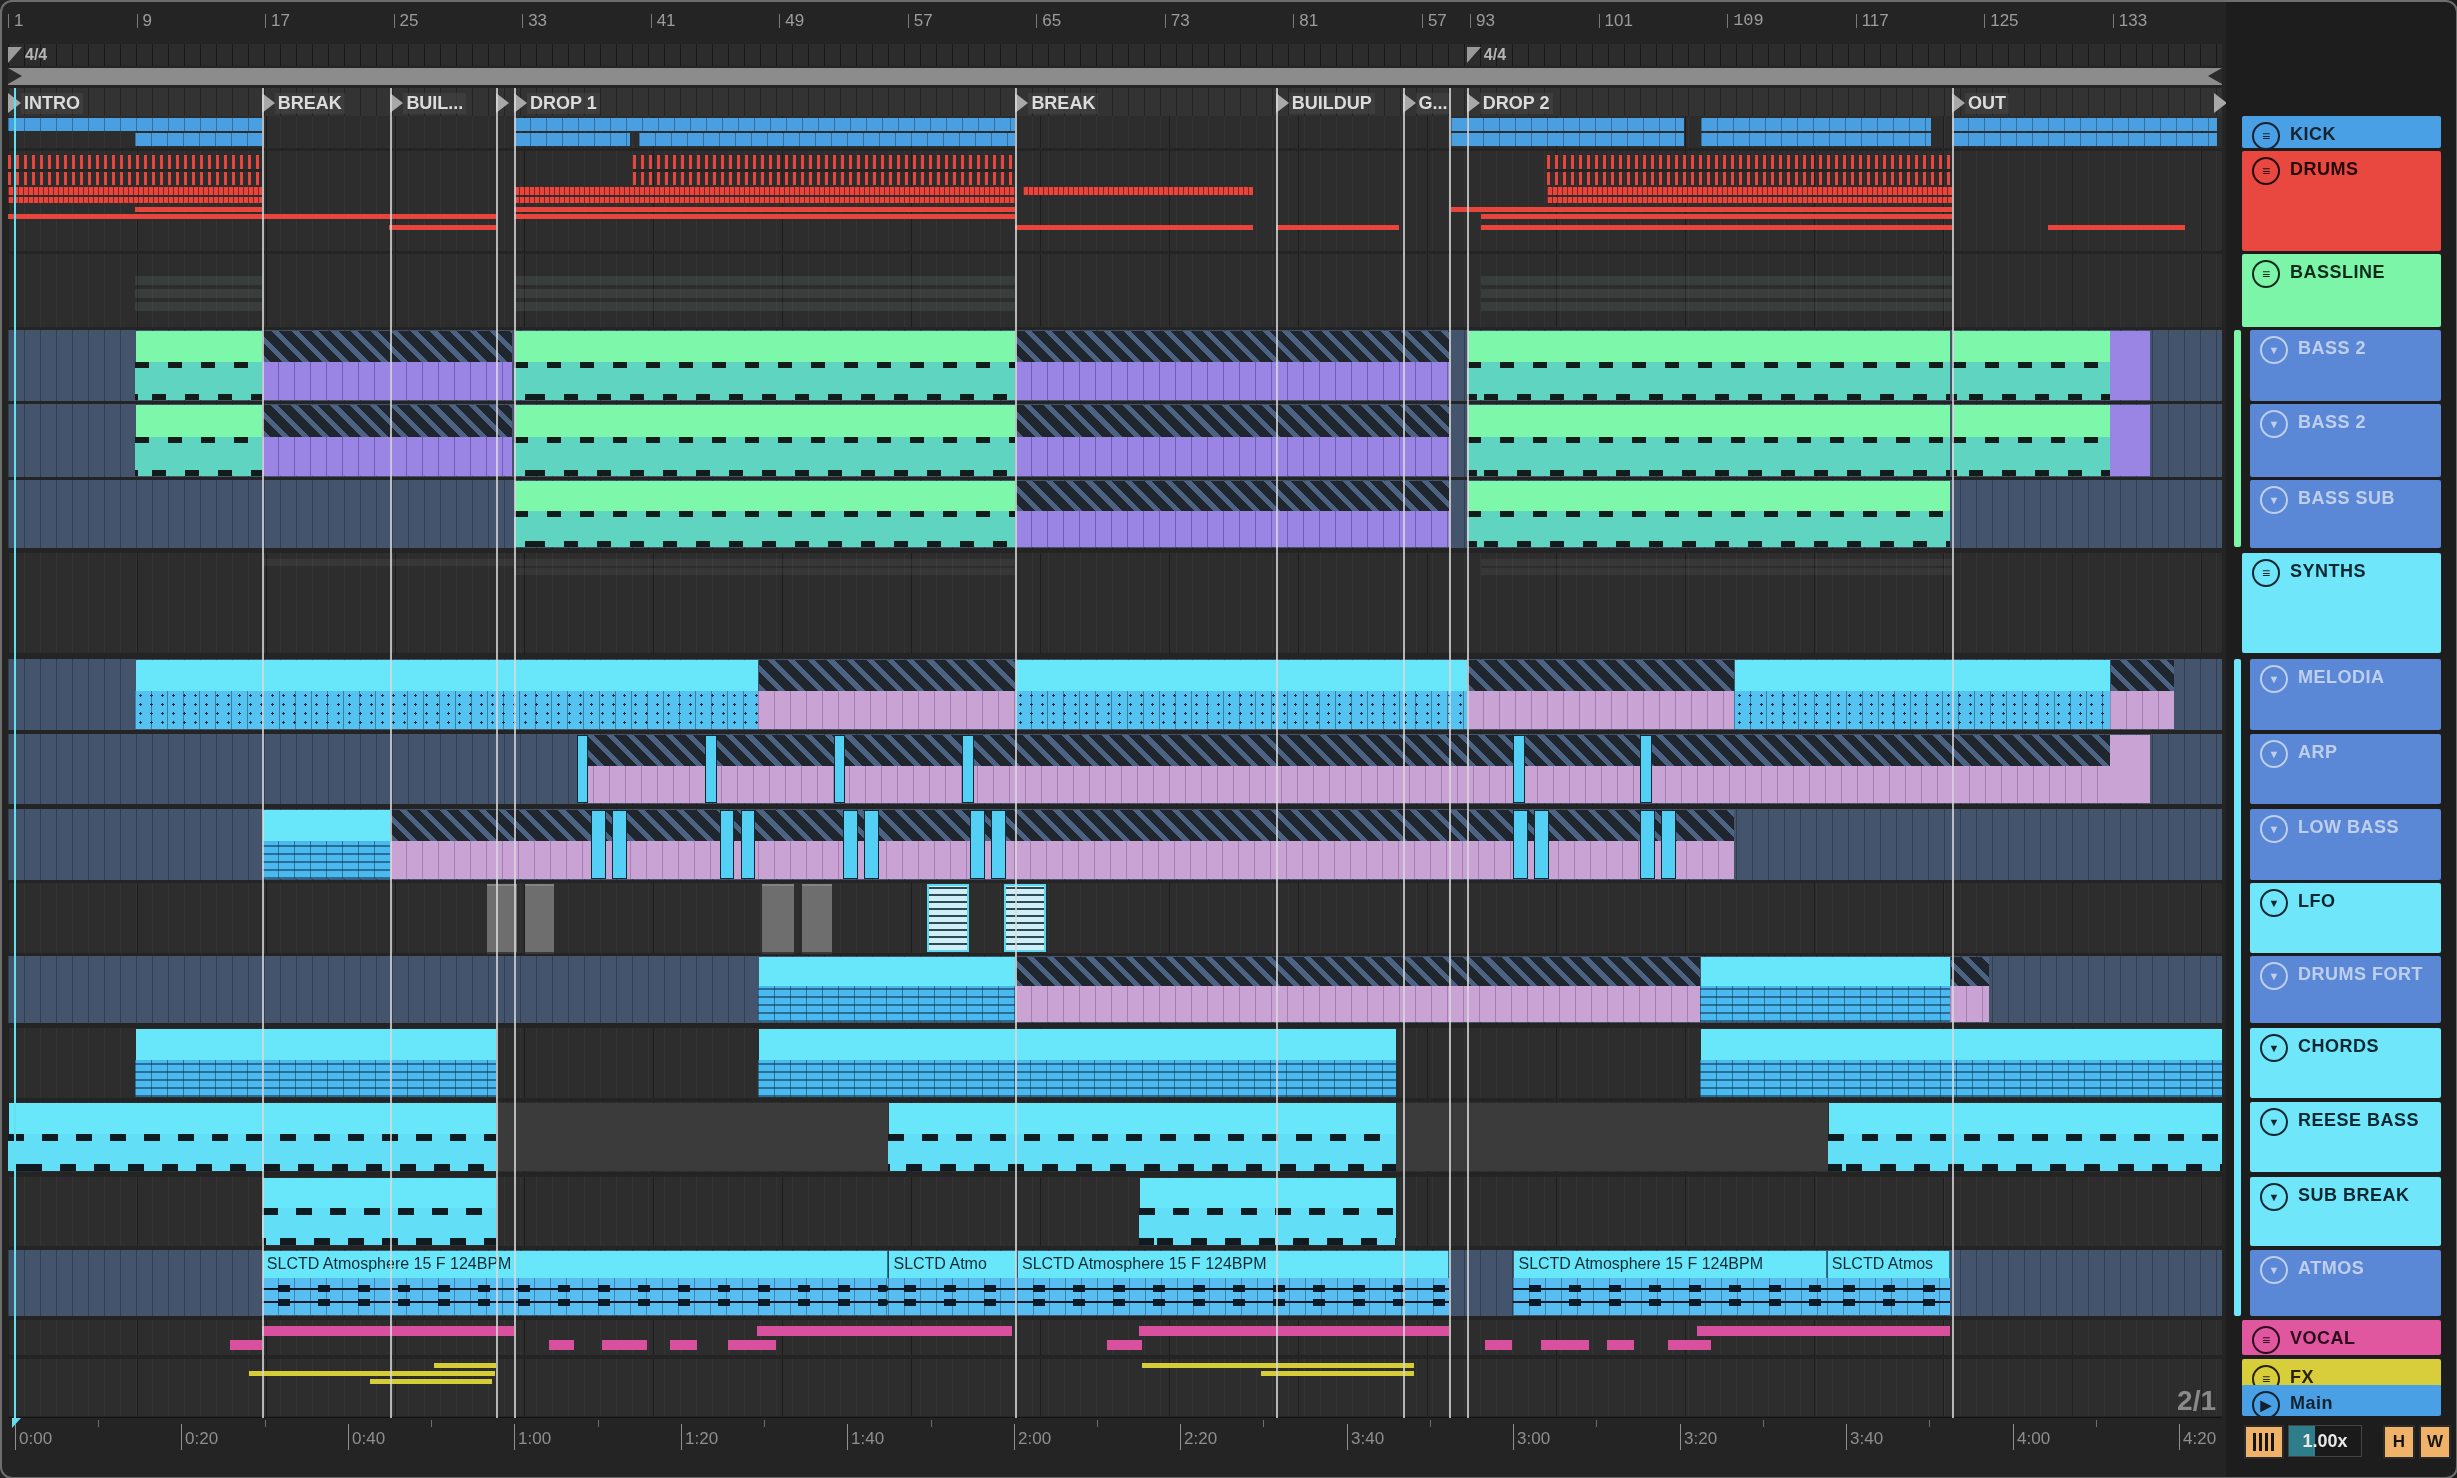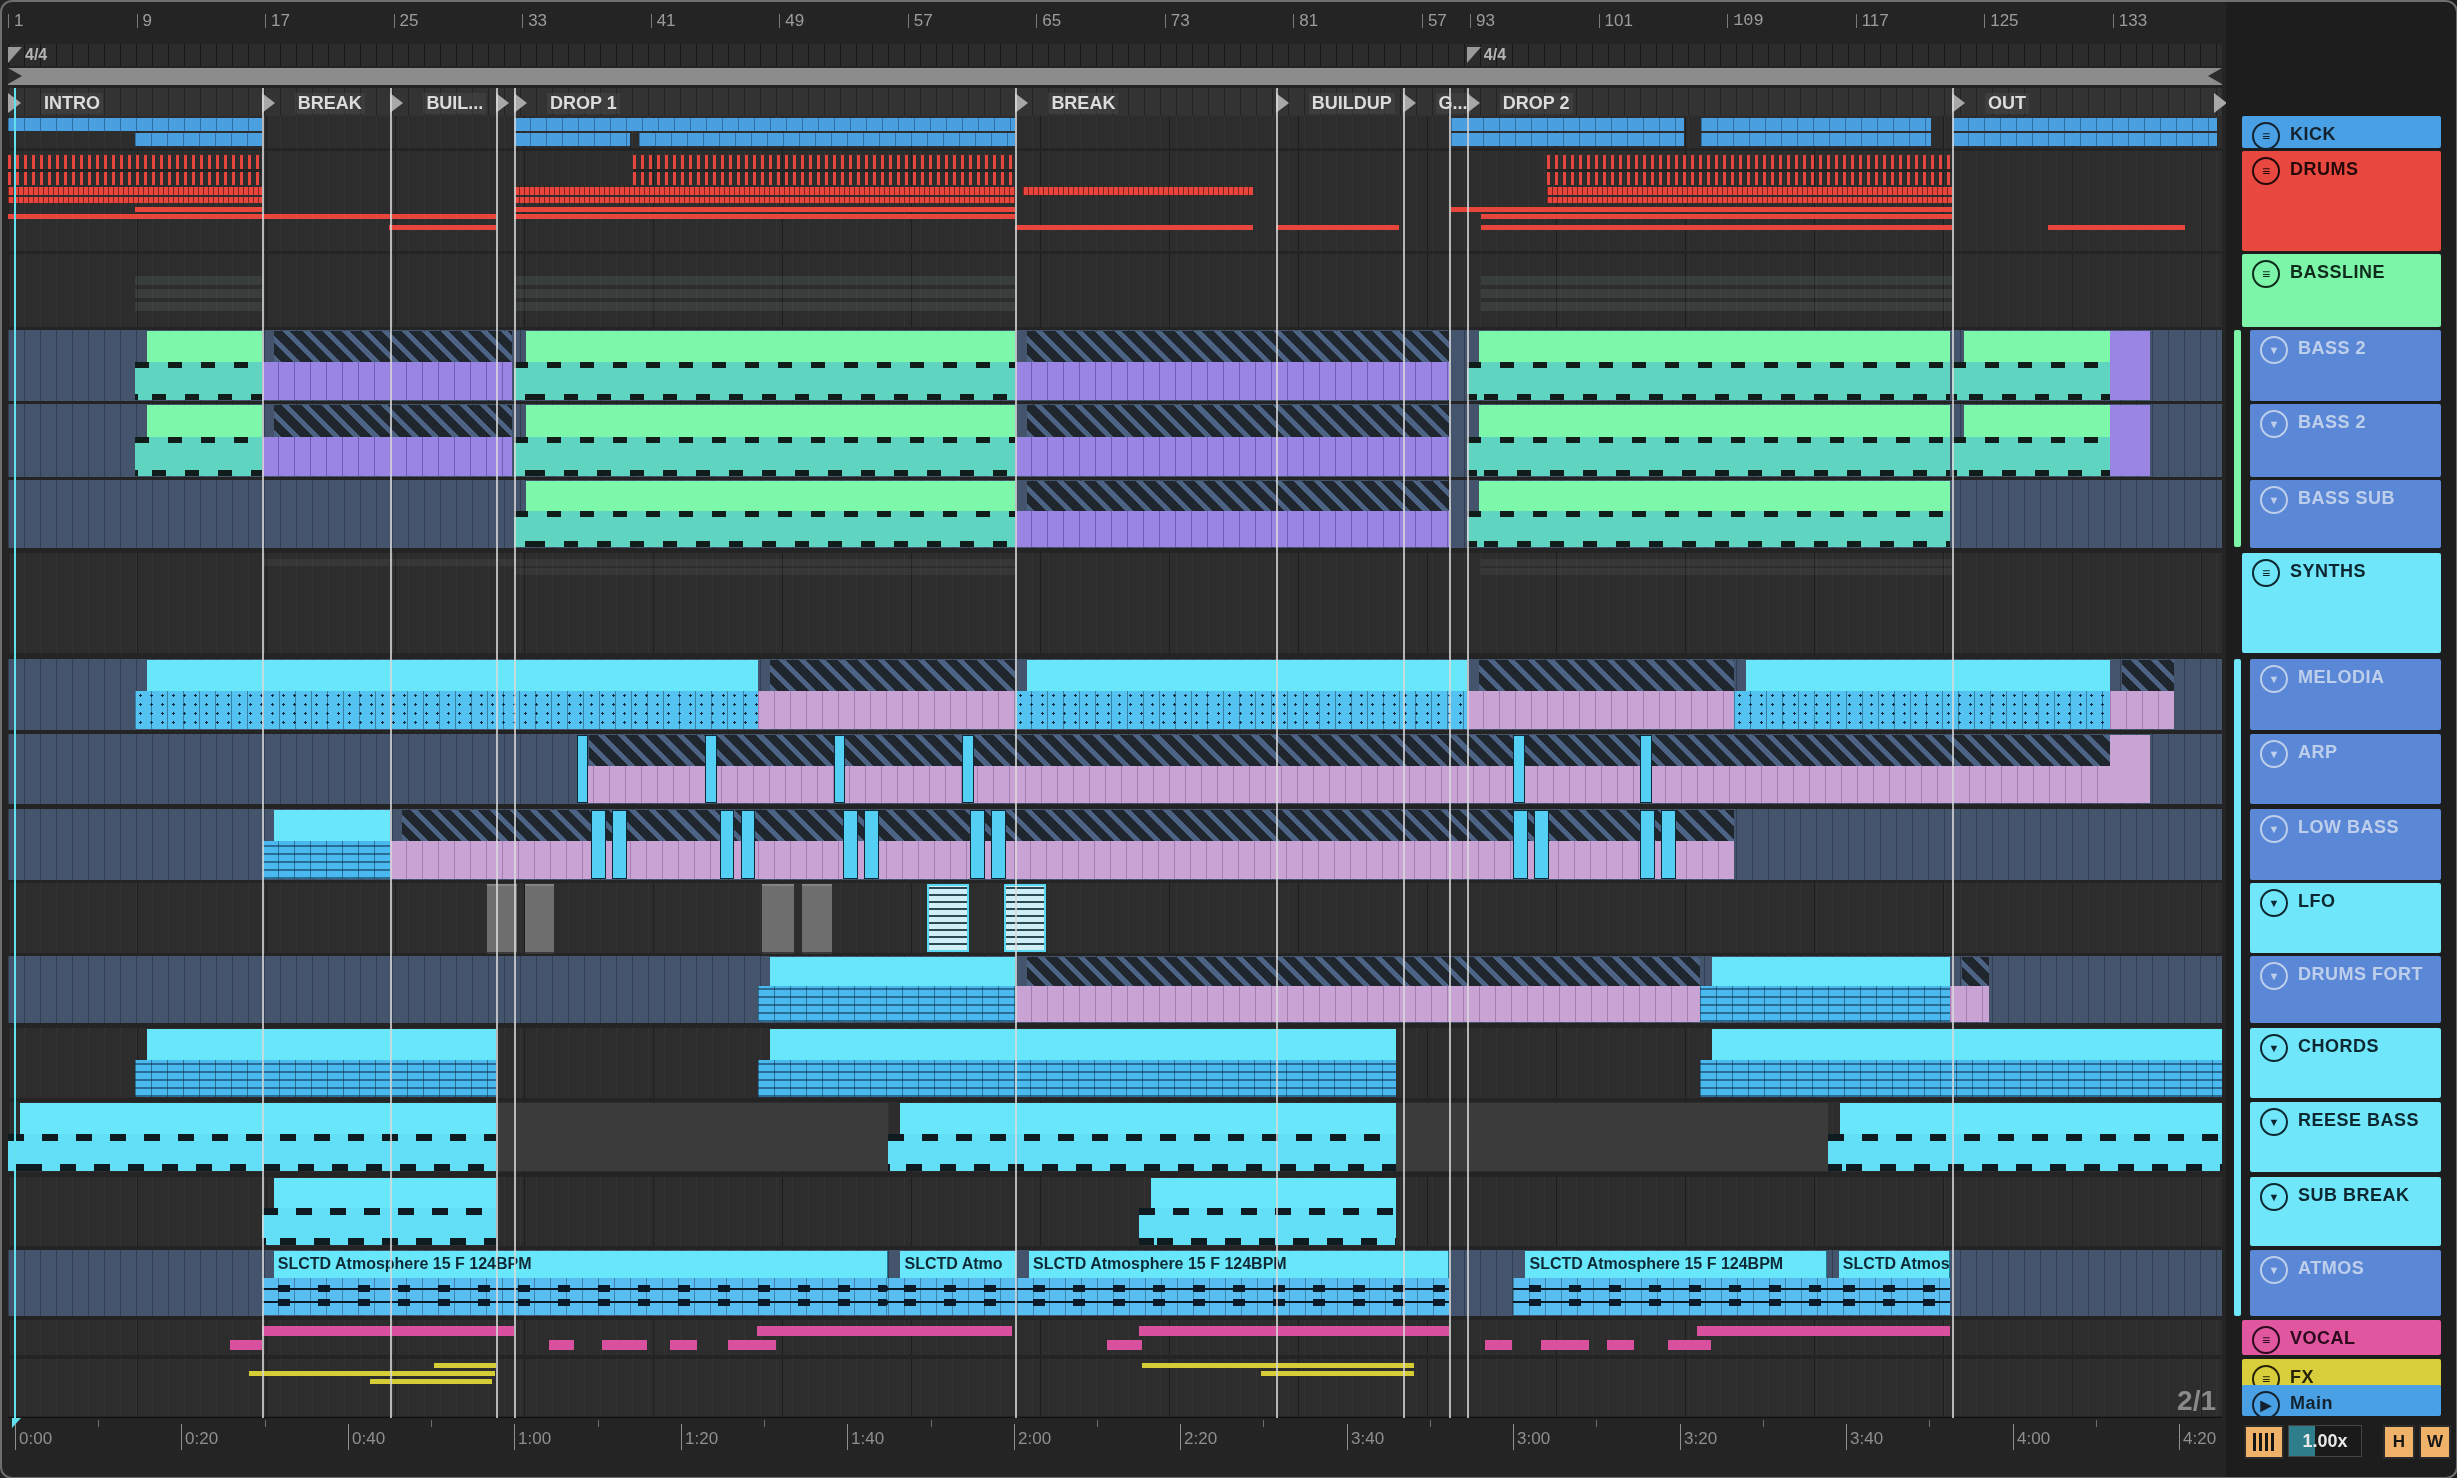--- a/index.html
+++ b/index.html
@@ -15,29 +15,29 @@
      background-image:repeating-linear-gradient(90deg,rgba(0,0,0,.45) 0 1px,transparent 1px 16px);}
   .sigflag{position:absolute;top:0;height:22px;color:#b4b4b4;font-size:16px;font-weight:bold;display:flex;align-items:center;gap:3px;}
   .sigflag .tri{width:0;height:0;border-top:16px solid #9a9a9a;border-right:14px solid transparent;}
   
   #scrub{position:absolute;left:0;top:68px;width:2214px;height:17px;background:#8c8c8c;}
   #scrub::before{content:"";position:absolute;left:0;top:0;border-top:8.5px solid transparent;border-bottom:8.5px solid transparent;border-left:14px solid #2b2b2b;}
   #scrub::after{content:"";position:absolute;right:0;top:0;border-top:8.5px solid transparent;border-bottom:8.5px solid transparent;border-right:14px solid #2b2b2b;}
   
   #markers{position:absolute;left:0;top:88px;width:100%;height:30px;background:#333;
      background-image:repeating-linear-gradient(90deg,rgba(0,0,0,.3) 0 1px,transparent 1px 16px);}
-  .marker{position:absolute;top:0;height:30px;display:flex;align-items:center;gap:20px;}
+  .marker{position:absolute;top:0;height:30px;display:flex;align-items:center;gap:0;}
   .marker .tri{width:0;height:0;border-top:10px solid transparent;border-bottom:10px solid transparent;border-left:13px solid #a8a8a8;}
   .marker .mlabel{font-size:18px;font-weight:bold;color:#dcdcdc;background:rgba(70,70,70,.55);padding:0 3px;white-space:nowrap;}
   
   .lane{position:absolute;left:0;width:100%;}
   .bg-dark{background:#2d2d2d;background-image:repeating-linear-gradient(90deg,rgba(0,0,0,.35) 0 1px,transparent 1px 129px),repeating-linear-gradient(90deg,rgba(255,255,255,.03) 0 1px,transparent 1px 16px);}
   .bg-slate{background:#44546c;background-image:repeating-linear-gradient(90deg,rgba(0,0,0,.25) 0 1px,transparent 1px 16px);}
   .clip{position:absolute;top:2%;height:96%;}
-  .clip .top{position:absolute;left:12px;right:0;top:0;height:45%;font-weight:bold;}
+  .clip .top{position:absolute;left:1px;right:0;top:0;height:45%;}
   .clip .bot{position:absolute;left:0;right:0;top:45%;bottom:0;}
   .bars{background-image:repeating-linear-gradient(90deg,rgba(10,20,30,.35) 0 1px,transparent 1px 16px);}
   .t-green{background:#7df7a9;border-bottom:1px solid #2c5c42;}
   .t-cyan{background:#68e7fb;}
   .t-hatch{background:#20262d;background-image:repeating-linear-gradient(45deg,#4d6384 0 5px,transparent 5px 14px);}
   .n-teal{background:#5fd4c0;}
   .n-teal::before,.n-teal::after{content:"";position:absolute;left:0;right:0;height:6px;background:repeating-linear-gradient(90deg,#101d1b 0 14px,transparent 14px 33px);}
   .n-teal::before{top:0;}
   .n-teal::after{bottom:0;background-position-x:17px;}
   .n-purple{background:#9a84e4;background-image:repeating-linear-gradient(90deg,rgba(40,20,90,.35) 0 1px,transparent 1px 16px);}

